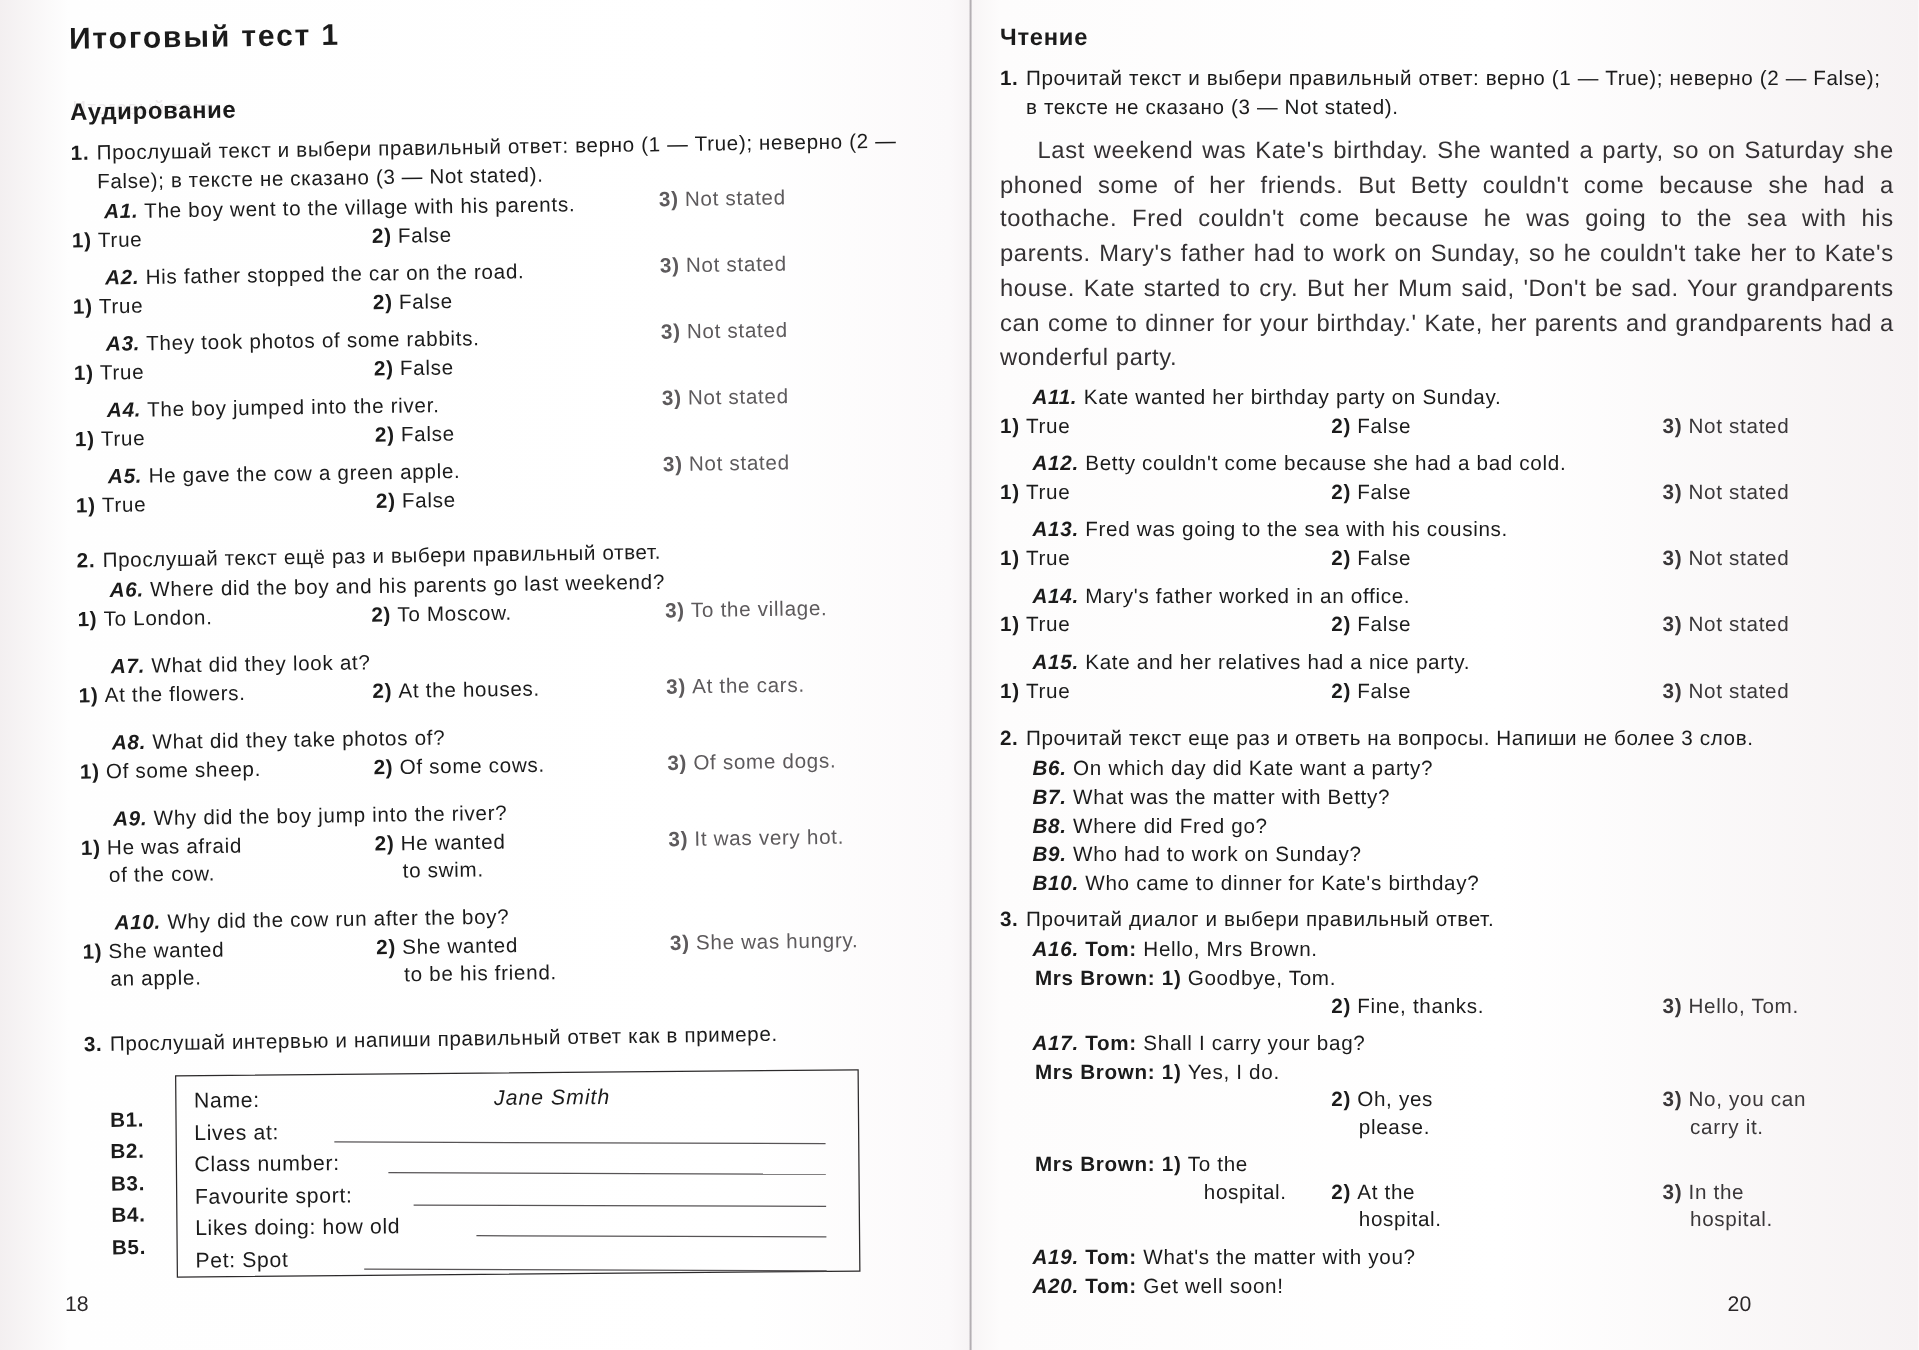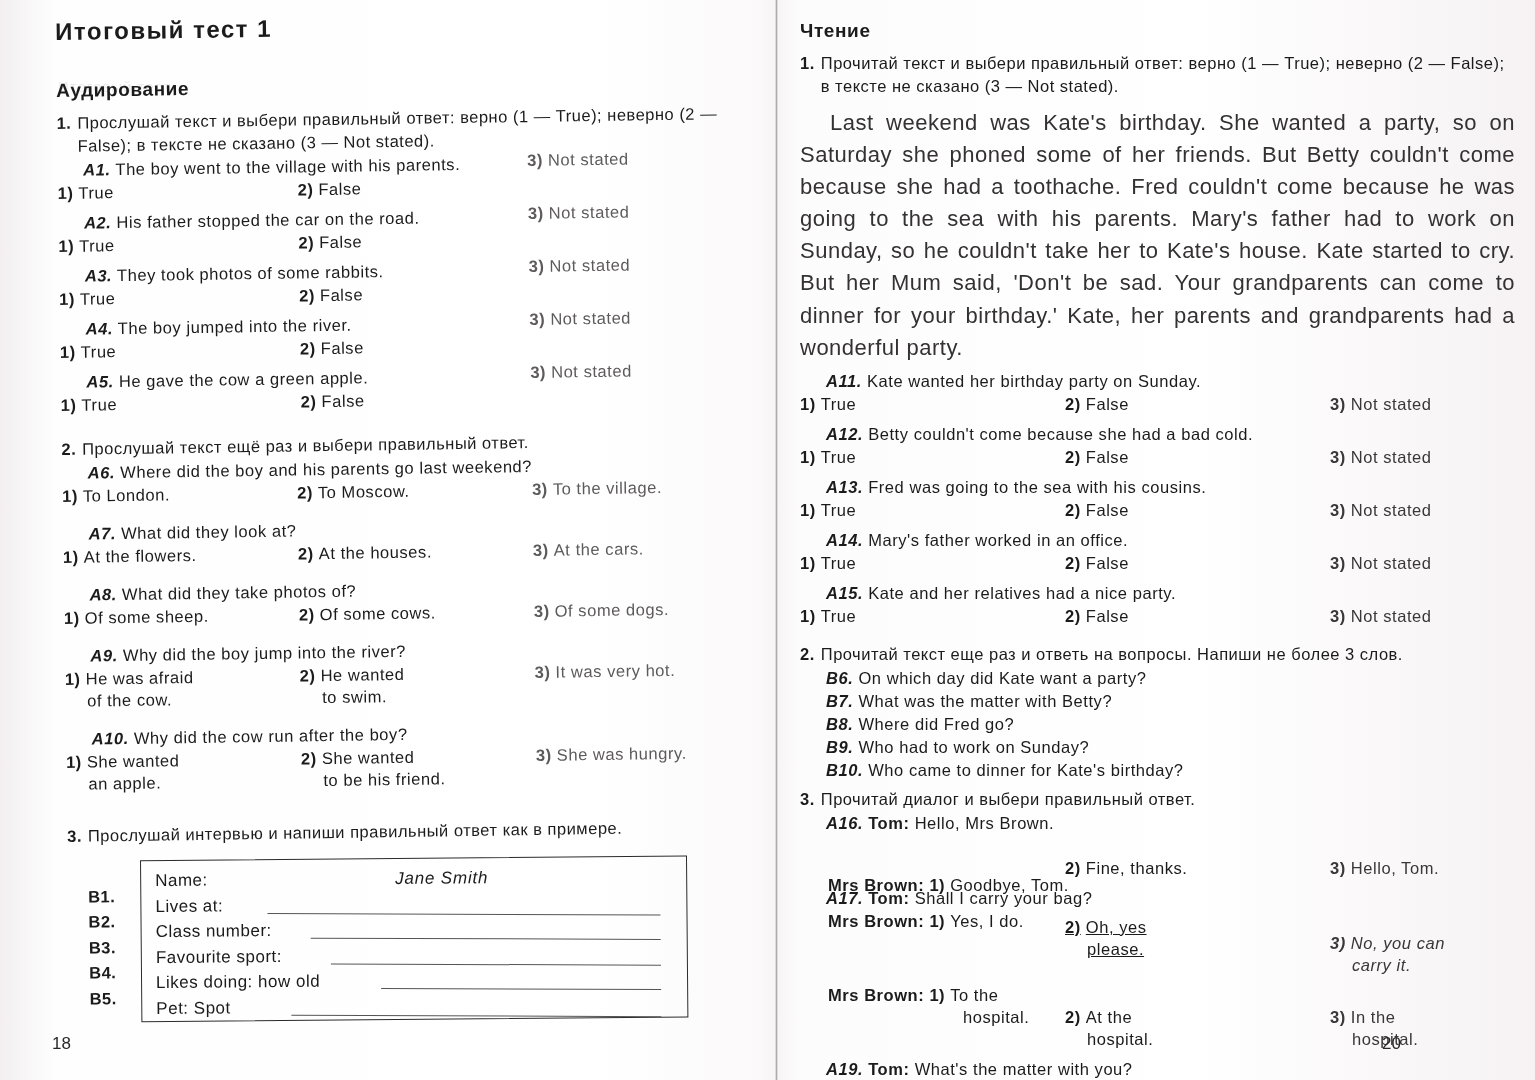--- a/index.html
+++ b/index.html
@@ -118,21 +118,21 @@
   #left-inner .tf .o3 { left: 470px; top: -26px; }
 
   
   #right-inner .o1 { left: 0px; }
   #right-inner .o2 { left: 265px; }
   #right-inner .o3 { left: 530px; }
   #left-inner .o3, #left-inner .opt.o3 { color: #5d5a5c; }
   #right-inner .o3 { color: #3a3739; }
 
   .passage {
-    font-size: 22px;
+    font-size: 19px;
     line-height: 1.46;
     letter-spacing: .5px;
     text-align: justify;
     text-indent: 30px;
     margin: 8px 0 6px 0;
     color: #343133;
   }
 
   
   .form-wrap {
@@ -395,29 +395,29 @@
       </div>
 
       <div class="task" style="margin-top:4px;">
         <div class="task-head">
           <span class="task-num">3.</span>
           <span class="task-text">Прочитай диалог и выбери правильный ответ.</span>
         </div>
         <div id="r-dialog-items">
             <div class="q-line dialog-line"><span class="q-id">A16.</span> <span class="dialog-sp">Tom:</span> Hello, Mrs Brown.</div>
             <div class="opt-row" style="padding-left: 26px; height: 52px;">
-              <span class="opt o1" style="padding-left: 28px; margin-top: 39px;"><span class="dialog-sp">Mrs Brown:</span> <span class="n">1)</span><span>Goodbye, Tom.</span></span>
+              <span class="opt o1" style="padding-left: 28px;"><span class="dialog-sp">Mrs Brown:</span> <span class="n">1)</span><span>Goodbye, Tom.</span></span>
               <span class="opt o2" style="top: 22px;"><span class="n">2)</span><span>Fine, thanks.</span></span>
               <span class="opt o3" style="top: 22px;"><span class="n">3)</span><span>Hello, Tom.</span></span>
             </div>
             <div class="q-line dialog-line"><span class="q-id">A17.</span> <span class="dialog-sp">Tom:</span> Shall I carry your bag?</div>
             <div class="opt-row tall" style="padding-left: 26px; height: 74px;">
               <span class="opt o1" style="padding-left: 28px;"><span class="dialog-sp">Mrs Brown:</span> <span class="n">1)</span><span>Yes, I do.</span></span>
-              <span class="opt o2" style="top: 6px; text-decoration: underline;"><span class="n">2)</span><span>Oh, yes</span><span class="cont">please.</span></span>
-              <span class="opt o3" style="top: 22px; font-style: italic;"><span class="n">3)</span><span>No, you can</span><span class="cont">carry it.</span></span>
+              <span class="opt o2" style="top: 22px;"><span class="n">2)</span><span>Oh, yes</span><span class="cont">please.</span></span>
+              <span class="opt o3" style="top: 22px;"><span class="n">3)</span><span>No, you can</span><span class="cont">carry it.</span></span>
             </div>
             <div class="opt-row tall" style="padding-left: 26px; height: 74px;">
               <span class="opt o1" style="padding-left: 28px;"><span class="dialog-sp">Mrs Brown:</span> <span class="n">1)</span><span>To the</span><span class="cont" style="padding-left:135px">hospital.</span></span>
               <span class="opt o2" style="top: 22px;"><span class="n">2)</span><span>At the</span><span class="cont">hospital.</span></span>
               <span class="opt o3" style="top: 22px;"><span class="n">3)</span><span>In the</span><span class="cont">hospital.</span></span>
             </div>
             <div class="q-line dialog-line"><span class="q-id">A19.</span> <span class="dialog-sp">Tom:</span> What's the matter with you?</div>
             <div class="q-line dialog-line"><span class="q-id">A20.</span> <span class="dialog-sp">Tom:</span> Get well soon!</div>
           </div>
       </div>

